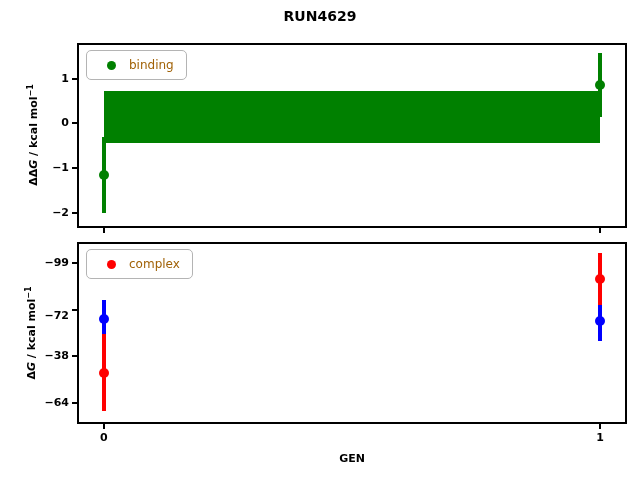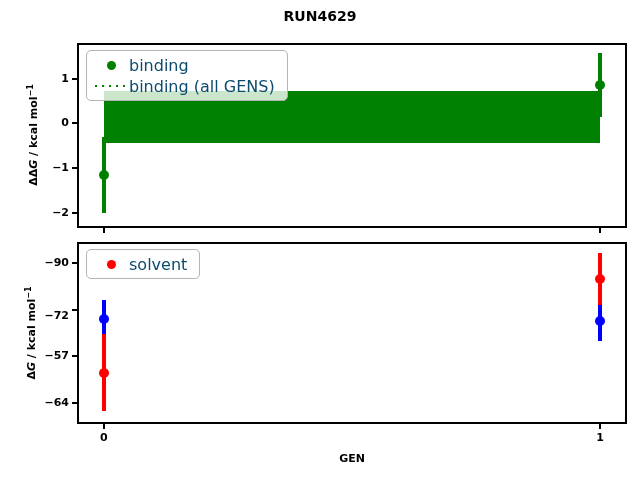--- a/index.html
+++ b/index.html
@@ -45,21 +45,21 @@
     font-size:11px; font-weight:bold; color:#000;
   }
 
   .legend {
     position:absolute; left:7px; top:5px; z-index:5;
     background:rgba(255,255,255,0.8); border:1px solid #b4b4b4; border-radius:5px;
     padding:4px 12px 4px 6px; display:flex; flex-direction:column; gap:1px;
   }
   .legend-row { display:flex; align-items:center; height:20px; }
   .lcell { width:36px; display:flex; justify-content:center; align-items:center; flex:none; }
-  .llabel { font-size:16px; color:#0c4a6e; white-space:nowrap; }
+  .llabel { font-size:12px; color:#a16207; white-space:nowrap; }
   .ldot  { width:9px; height:9px; border-radius:50%; }
   .lline { width:32px; height:2px; }
 </style>
 </head>
 <body>
 
 <div class="figure">
 
   <div class="title">RUN4629</div>
 
@@ -67,26 +67,20 @@
 
   <div class="ylabel" id="ylabel2"><span>Δ</span><i>G</i><span> / kcal mol</span><sup>−1</sup></div>
 
   <div id="plot1" class="axes">
     <div class="legend">
       <div class="legend-row">
         <span class="lcell">
             <span class="lmark ldot" style="background: rgb(0, 128, 0);"></span>
           </span>
         <span class="llabel">binding</span>
-      </div>
-      <div class="legend-row">
-        <span class="lcell">
-            <span class="lmark lline" style="background: repeating-linear-gradient(90deg, rgb(0, 128, 0) 0px, rgb(0, 128, 0) 2px, transparent 2px, transparent 7px);"></span>
-          </span>
-        <span class="llabel">binding (all GENS)</span>
       </div>
     </div>
   <div class="band" style="left: 24.8182px; top: 45.5852px; width: 496.364px; height: 52.2889px; background: rgb(0, 128, 0);"></div>
       <div class="ebar" style="left: 22.8182px; top: 91.6173px; height: 75.9753px; background: rgb(0, 128, 0);"></div>
       <div class="marker" style="left: 19.8182px; top: 124.605px; background: rgb(0, 128, 0);"></div>
       <div class="ebar" style="left: 519.182px; top: 8.04444px; height: 64.3556px; background: rgb(0, 128, 0);"></div>
       <div class="marker" style="left: 516.182px; top: 35.2222px; background: rgb(0, 128, 0);"></div>
       <div class="ytick" style="top: 32.5185px;"></div>
       <div class="yticklabel" style="top: 25.5185px;">1</div>
       <div class="ytick" style="top: 77.2099px;"></div>
@@ -98,37 +92,37 @@
       <div class="xtick" style="left: 23.8182px;"></div>
       <div class="xtick" style="left: 520.182px;"></div>
     </div>
 
   <div id="plot2" class="axes">
     <div class="legend">
       <div class="legend-row">
         <span class="lcell">
             <span class="lmark ldot" style="background: rgb(255, 0, 0);"></span>
           </span>
-        <span class="llabel">solvent</span>
+        <span class="llabel">complex</span>
       </div>
     </div>
   <div class="ebar" style="left: 22.8182px; top: 56.2105px; height: 37.4737px; background: rgb(0, 0, 255);"></div>
       <div class="marker" style="left: 19.8182px; top: 69.9474px; background: rgb(0, 0, 255);"></div>
       <div class="ebar" style="left: 519.182px; top: 57.6158px; height: 39.3474px; background: rgb(0, 0, 255);"></div>
       <div class="marker" style="left: 516.182px; top: 72.2895px; background: rgb(0, 0, 255);"></div>
       <div class="ebar" style="left: 22.8182px; top: 90.4053px; height: 76.8211px; background: rgb(255, 0, 0);"></div>
       <div class="marker" style="left: 19.8182px; top: 123.816px; background: rgb(255, 0, 0);"></div>
       <div class="ebar" style="left: 519.182px; top: 9.36842px; height: 51.5263px; background: rgb(255, 0, 0);"></div>
       <div class="marker" style="left: 516.182px; top: 30.1316px; background: rgb(255, 0, 0);"></div>
       <div class="ytick" style="top: 17.7368px;"></div>
-      <div class="yticklabel" style="top: 10.7368px;">−90</div>
+      <div class="yticklabel" style="top: 10.7368px;">−99</div>
       <div class="ytick" style="top: 64.5789px;"></div>
       <div class="yticklabel" style="top: 64px;">−72</div>
       <div class="ytick" style="top: 111.421px;"></div>
-      <div class="yticklabel" style="top: 104.421px;">−57</div>
+      <div class="yticklabel" style="top: 104.421px;">−38</div>
       <div class="ytick" style="top: 158.263px;"></div>
       <div class="yticklabel" style="top: 151.263px;">−64</div>
       <div class="xtick" style="left: 23.8182px;"></div>
       <div class="xticklabel" style="left: 24.8182px;">0</div>
       <div class="xtick" style="left: 520.182px;"></div>
       <div class="xticklabel" style="left: 521.182px;">1</div>
     </div>
 
   <div class="xlabel">GEN</div>
 

